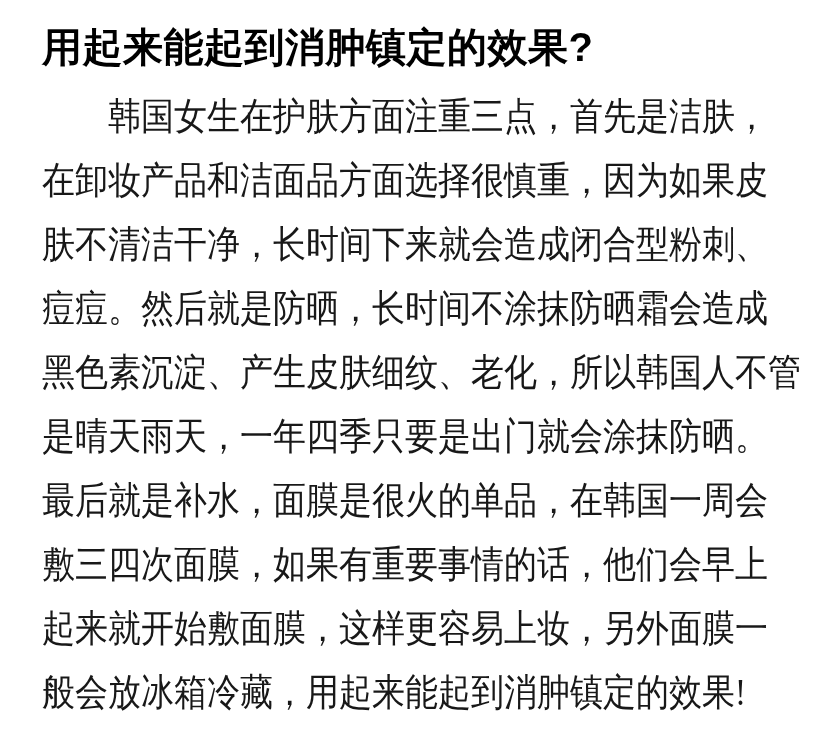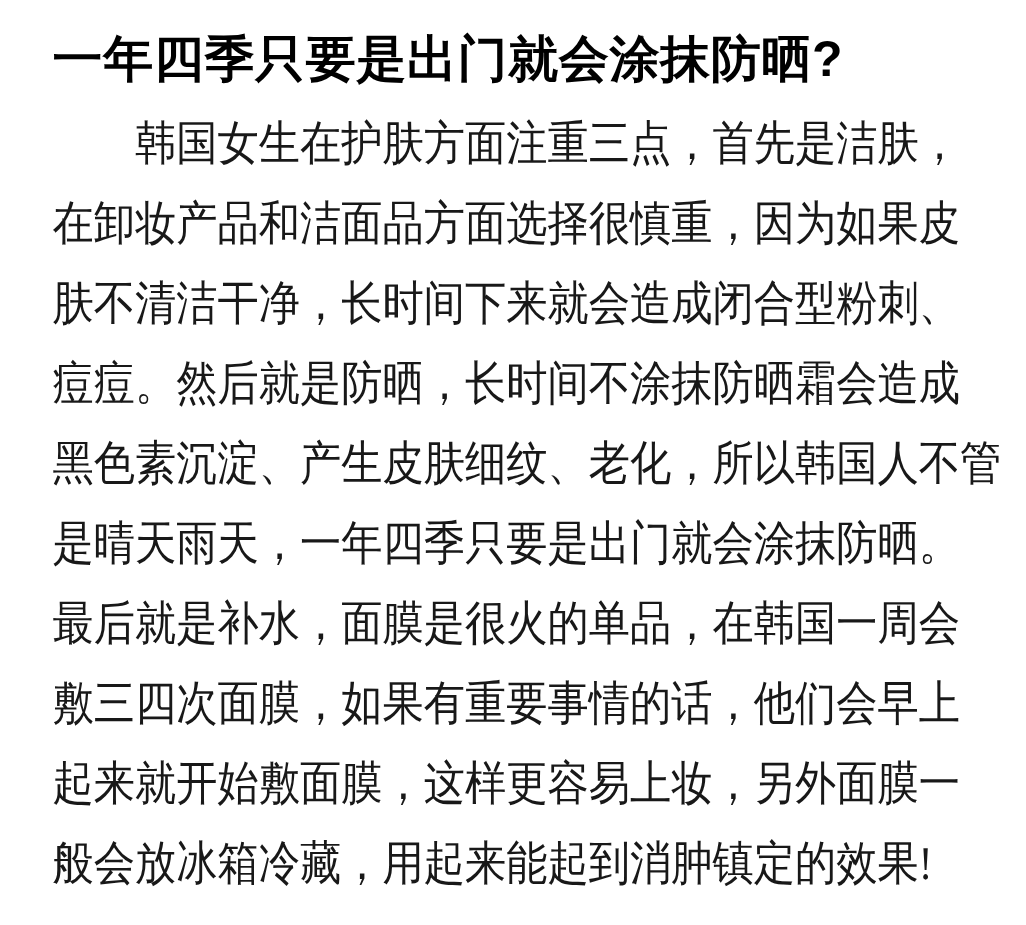--- a/index.html
+++ b/index.html
@@ -66,21 +66,21 @@
     color: #e2e2e2;
     -webkit-text-stroke: 1.2px #bdbdbd;
     white-space: nowrap;
   }
 </style>
 </head>
 <body>
 
 <div class="page">
 
-  <h1 class="title">一年四季只要是出门就会涂抹防晒?</h1>
+  <h1 class="title">用起来能起到消肿镇定的效果?</h1>
 
   <div class="article-body">
     <p class="line indent">韩国女生在护肤方面注重三点，首先是洁肤，</p>
     <p class="line">在卸妆产品和洁面品方面选择很慎重，因为如果皮</p>
     <p class="line">肤不清洁干净，长时间下来就会造成闭合型粉刺、</p>
     <p class="line">痘痘。然后就是防晒，长时间不涂抹防晒霜会造成</p>
     <p class="line">黑色素沉淀、产生皮肤细纹、老化，所以韩国人不管</p>
     <p class="line">是晴天雨天，一年四季只要是出门就会涂抹防晒。</p>
     <p class="line">最后就是补水，面膜是很火的单品，在韩国一周会</p>
     <p class="line">敷三四次面膜，如果有重要事情的话，他们会早上</p>

